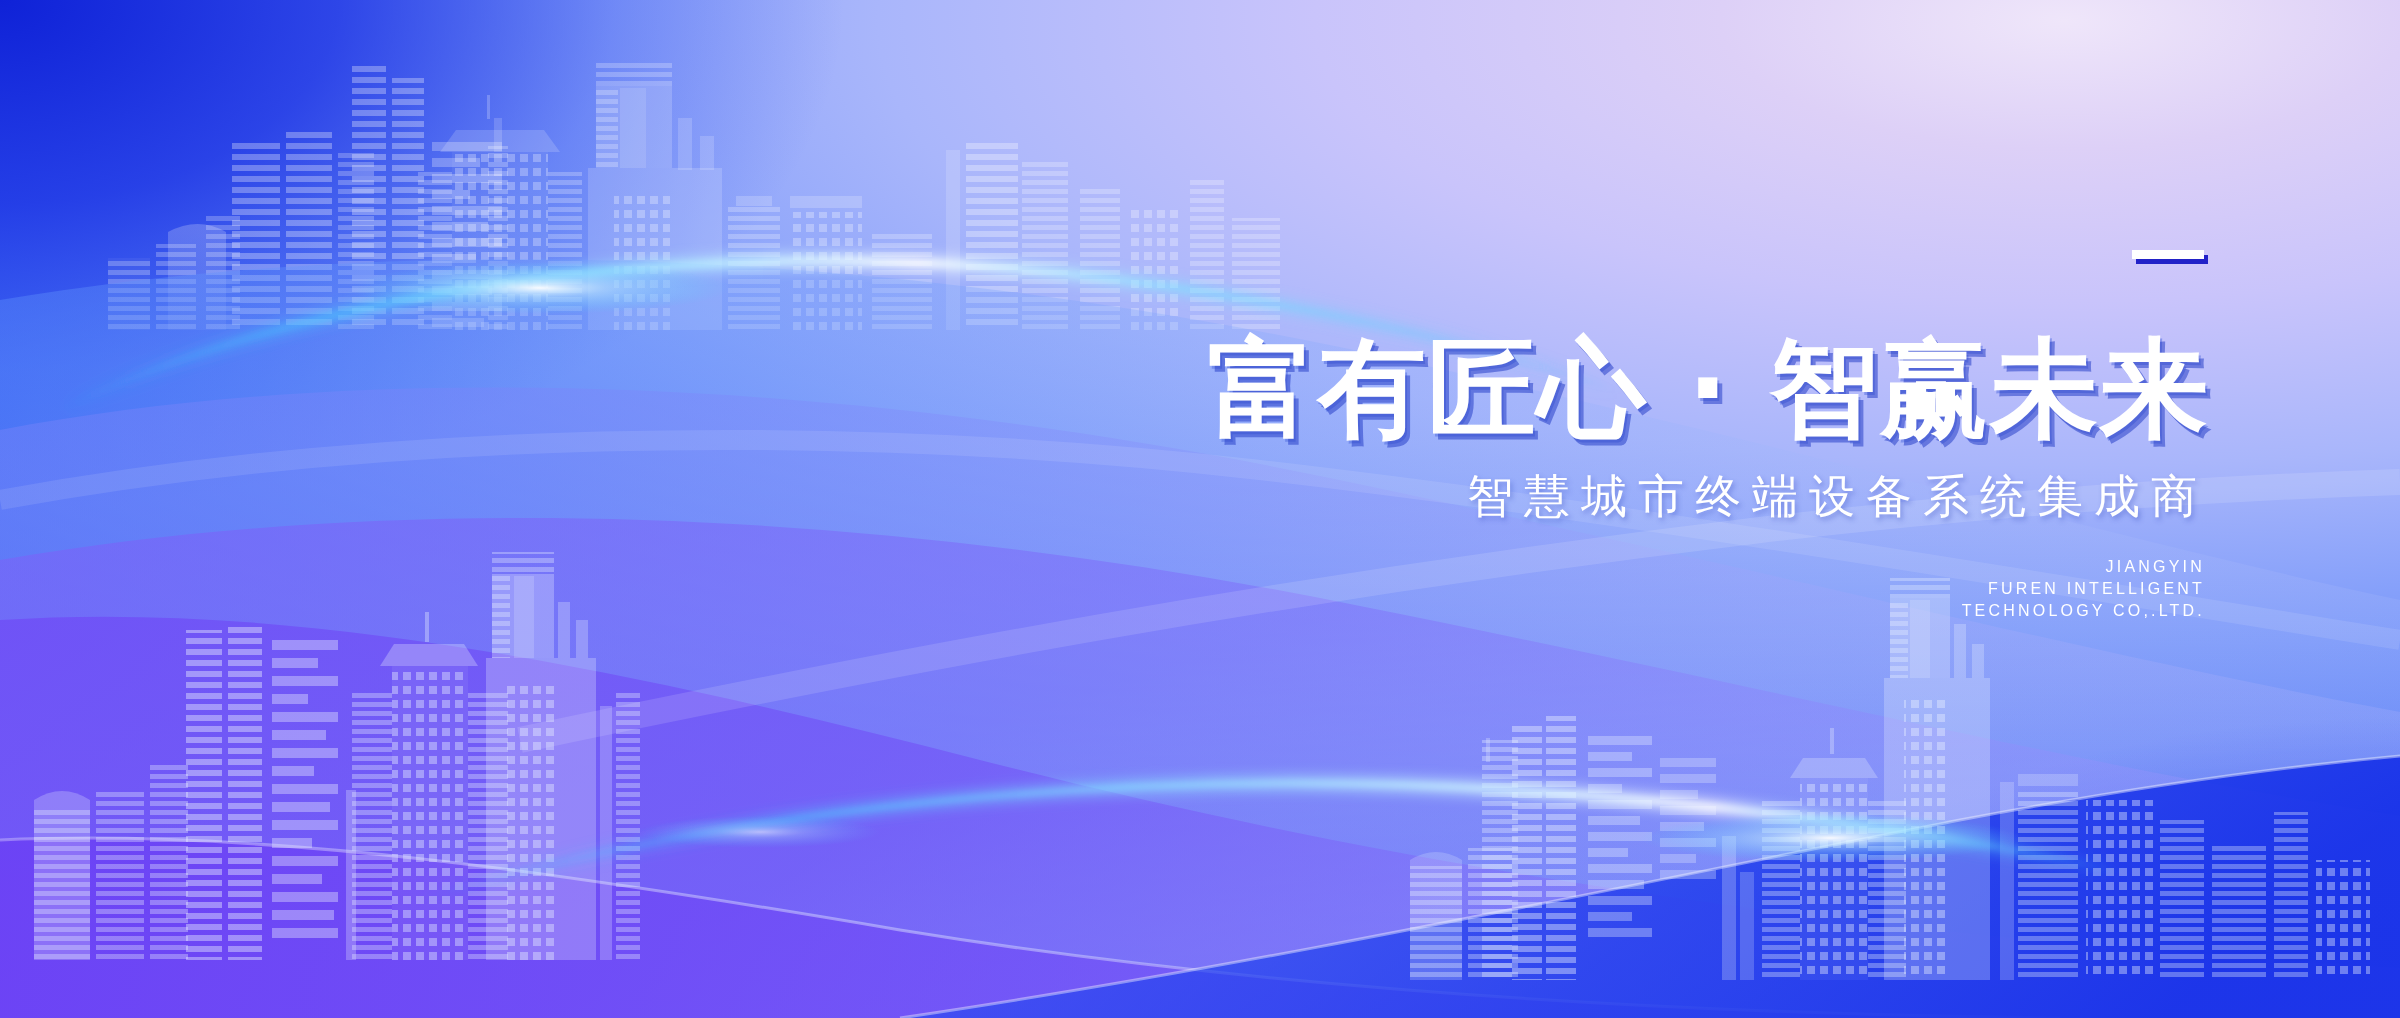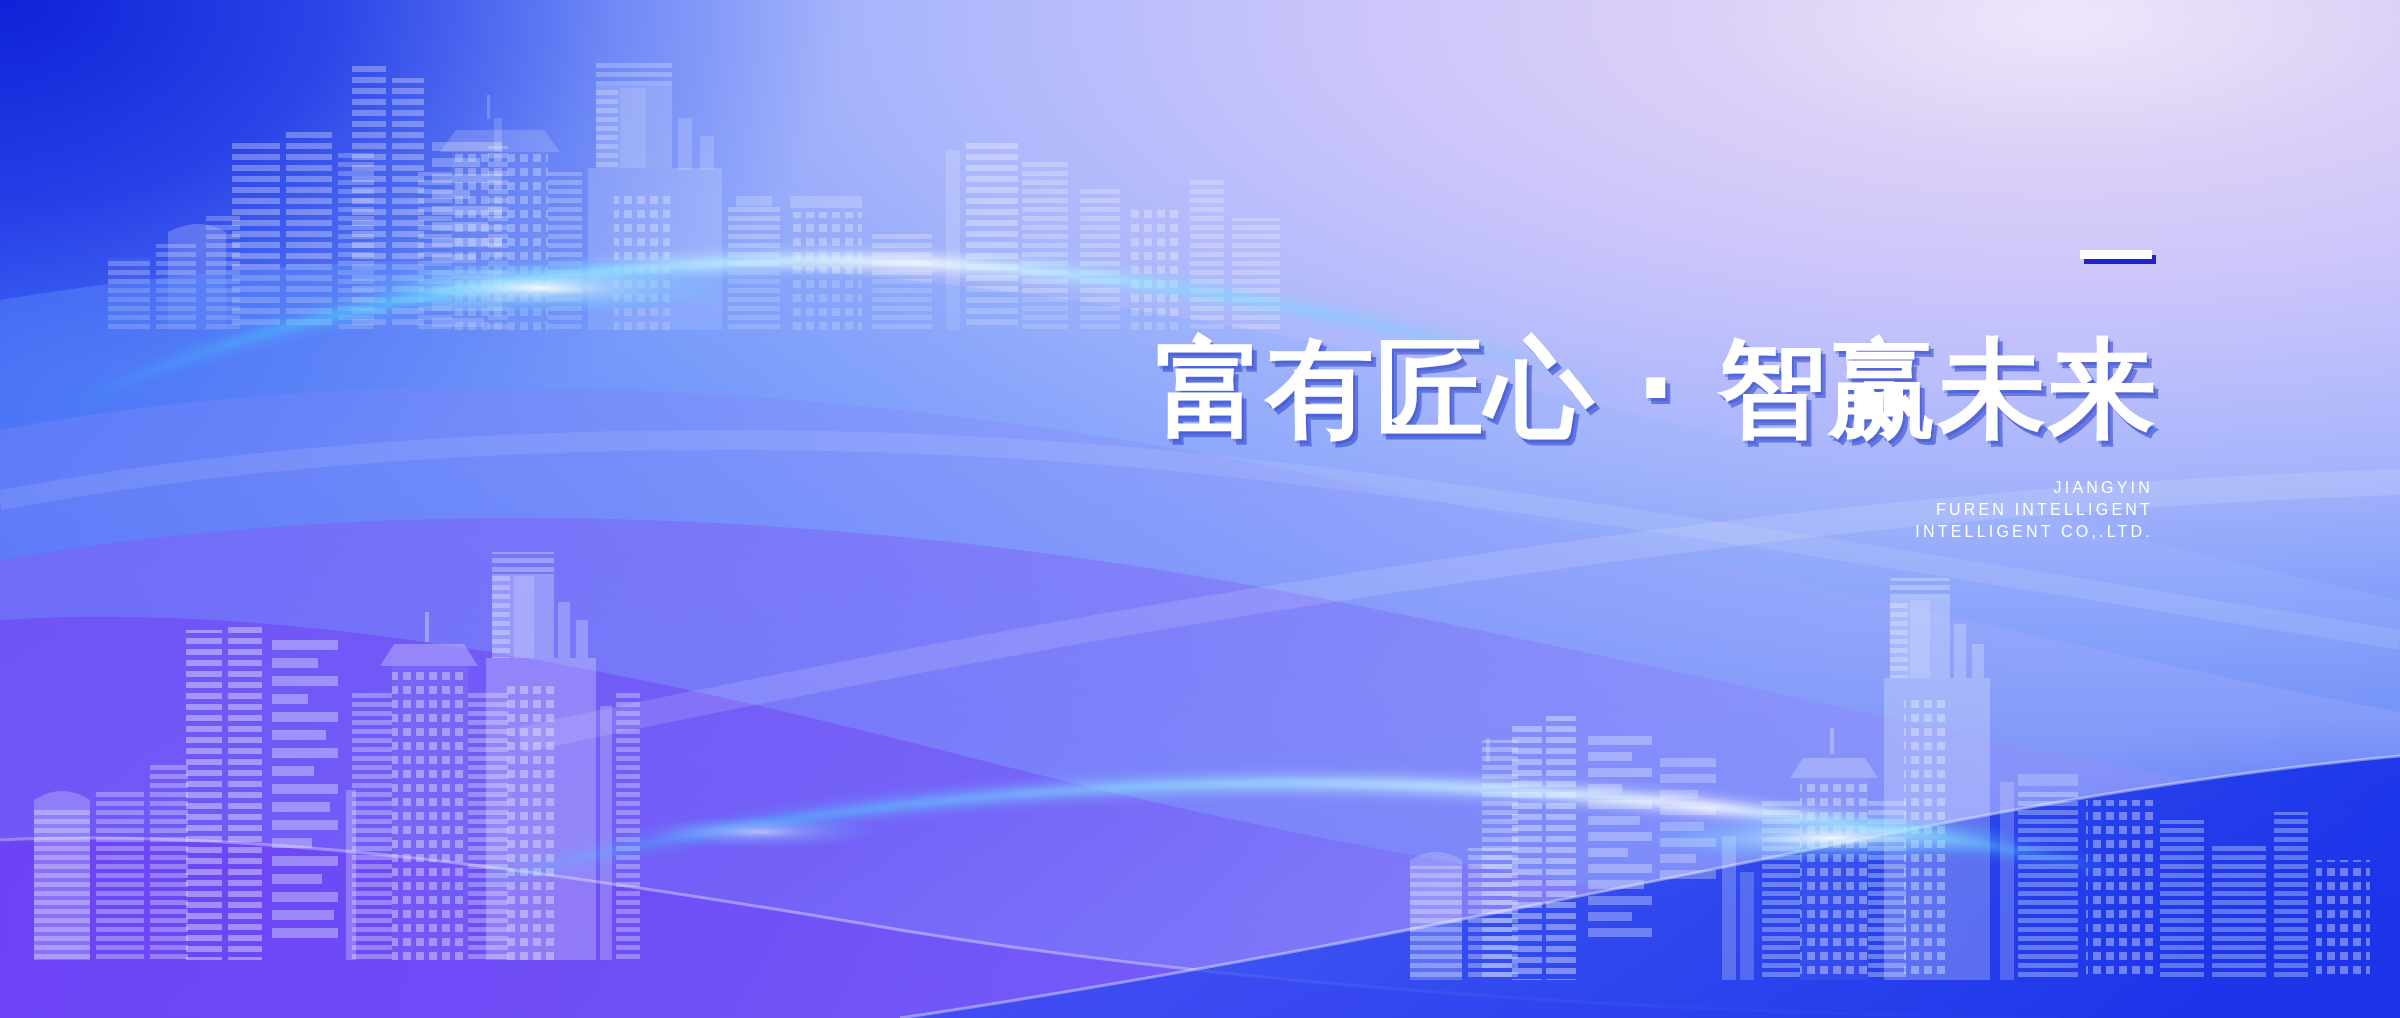--- a/index.html
+++ b/index.html
@@ -31,21 +31,21 @@
   .bg-violet-bottomleft {
     position:absolute; left:0; bottom:0; width:62%; height:36%;
     background:radial-gradient(80% 100% at 8% 100%, rgba(104,66,246,0.72) 0%, rgba(92,70,246,0.45) 40%, rgba(80,84,246,0) 80%);
   }
 
   svg.layer { position:absolute; inset:0; width:2400px; height:1018px; display:block; }
 
   
   .content {
     position:absolute;
-    left:988px; top:250px;
+    left:1040px; top:250px;
     width:1170px;
   }
   .dash-row { display:flex; justify-content:flex-end; padding-right:6px; }
   .dash {
     width:72px; height:9px;
     background:#ffffff;
     box-shadow:4px 5px 0 0 #2222c8;
   }
   .headline {
     margin-top:76px;
@@ -425,21 +425,22 @@
     <div class="dash-row">
       <div class="dash"></div>
     </div>
 
     <div class="headline">
       <span>富有匠心</span>
       <span class="dot">·</span>
       <span>智赢未来</span>
     </div>
 
+    <div class="subtitle">智慧城市终端设备系统集成商</div>
 
     <div class="company">
       <div>JIANGYIN</div>
       <div>FUREN INTELLIGENT</div>
-      <div>INTELLIGENT CO,.LTD.</div>
+      <div>TECHNOLOGY CO,.LTD.</div>
     </div>
 
   </div>
 </div>
 
 </body></html>

